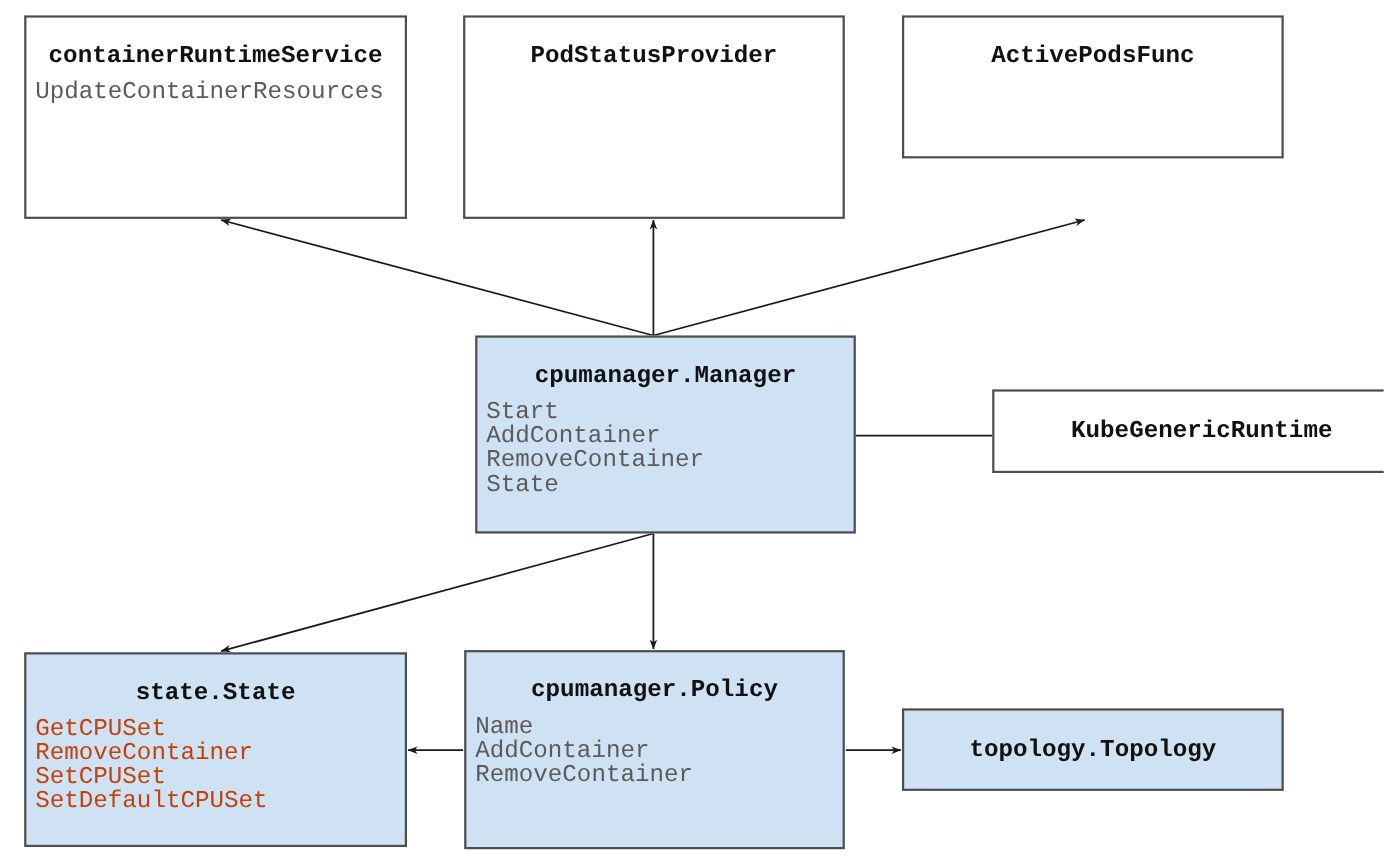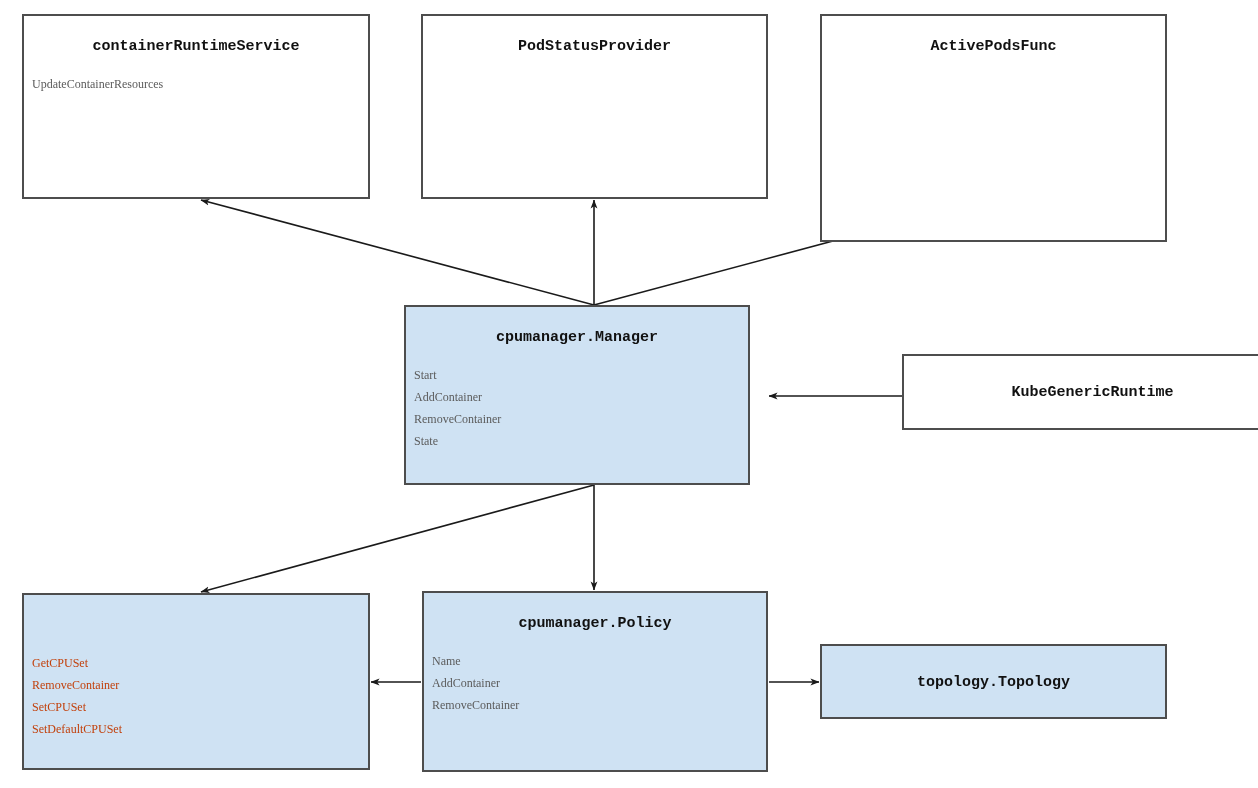--- a/index.html
+++ b/index.html
@@ -34,40 +34,40 @@
   .node.filled {
     background: #cfe2f3;
   }
   .node-title {
     position: absolute;
     left: 0;
     right: 0;
     text-align: center;
     font-family: "Liberation Mono", "DejaVu Sans Mono", monospace;
     font-weight: bold;
-    font-size: 15px;
+    font-size: 22px;
     letter-spacing: 0px;
     color: #111111;
     white-space: nowrap;
   }
   .node-title.top {
     top: 22px;
   }
   .node-title.middle {
     top: 50%;
     transform: translateY(-50%);
     line-height: 1;
   }
   .node-members {
     position: absolute;
     left: 8px;
     right: 6px;
     top: 57px;
-    font-family: Liberation Serif, serif;
-    font-size: 12px;
+    font-family: Liberation Mono, monospace;
+    font-size: 22px;
     line-height: 22px;
     color: #5b5b5b;
     white-space: pre;
   }
   .member-line {
     display: block;
     white-space: pre;
   }
 </style>
 </head>
@@ -89,31 +89,32 @@
       <line x1="421" y1="682" x2="371" y2="682" stroke="#1a1a1a" stroke-width="1.6" marker-end="url(#arrowhead)"></line>
       <line x1="769" y1="682" x2="819" y2="682" stroke="#1a1a1a" stroke-width="1.6" marker-end="url(#arrowhead)"></line>
     </svg>
 <div class="node" style="left: 22px; top: 14px; width: 348px; height: 185px; border-color: rgb(77, 77, 77); background: rgb(255, 255, 255);">
       <div class="node-title top" style="color: rgb(17, 17, 17);">containerRuntimeService</div>
       <div class="node-members" style="color: rgb(91, 91, 91);"><span class="member-line">UpdateContainerResources</span></div>
     </div>
     <div class="node" style="left: 421px; top: 14px; width: 347px; height: 185px; border-color: rgb(77, 77, 77); background: rgb(255, 255, 255);">
       <div class="node-title top" style="color: rgb(17, 17, 17);">PodStatusProvider</div>
     </div>
-    <div class="node" style="left: 820px; top: 14px; width: 347px; height: 228px; border-color: rgb(77, 77, 77); background: rgb(255, 255, 255);">
+    <div class="node" style="left: 820px; top: 14px; width: 347px; height: 130px; border-color: rgb(77, 77, 77); background: rgb(255, 255, 255);">
       <div class="node-title top" style="color: rgb(17, 17, 17);">ActivePodsFunc</div>
     </div>
-    <div class="node filled" style="left: 404px; top: 305px; width: 346px; height: 180px; border-color: rgb(77, 77, 77); background: rgb(207, 226, 243);">
+    <div class="node filled" style="left: 432px; top: 305px; width: 346px; height: 180px; border-color: rgb(77, 77, 77); background: rgb(207, 226, 243);">
       <div class="node-title top" style="color: rgb(17, 17, 17);">cpumanager.Manager</div>
       <div class="node-members" style="color: rgb(91, 91, 91);"><span class="member-line">Start</span><span class="member-line">AddContainer</span><span class="member-line">RemoveContainer</span><span class="member-line">State</span></div>
     </div>
     <div class="node" style="left: 902px; top: 354px; width: 381px; height: 76px; border-color: rgb(77, 77, 77); background: rgb(255, 255, 255);">
       <div class="node-title middle" style="color: rgb(17, 17, 17);">KubeGenericRuntime</div>
     </div>
     <div class="node filled" style="left: 22px; top: 593px; width: 348px; height: 177px; border-color: rgb(77, 77, 77); background: rgb(207, 226, 243);">
+      <div class="node-title top" style="color: rgb(17, 17, 17);">state.State</div>
       <div class="node-members" style="color: #c2410c;"><span class="member-line">GetCPUSet</span><span class="member-line">RemoveContainer</span><span class="member-line">SetCPUSet</span><span class="member-line">SetDefaultCPUSet</span></div>
     </div>
     <div class="node filled" style="left: 422px; top: 591px; width: 346px; height: 181px; border-color: rgb(77, 77, 77); background: rgb(207, 226, 243); padding-left: 29px;">
       <div class="node-title top" style="color: rgb(17, 17, 17);">cpumanager.Policy</div>
       <div class="node-members" style="color: rgb(91, 91, 91);"><span class="member-line">Name</span><span class="member-line">AddContainer</span><span class="member-line">RemoveContainer</span></div>
     </div>
     <div class="node filled" style="left: 820px; top: 644px; width: 347px; height: 75px; border-color: rgb(77, 77, 77); background: rgb(207, 226, 243); padding-left: 36px;">
       <div class="node-title middle" style="color: rgb(17, 17, 17);">topology.Topology</div>
     </div>
   </div>

